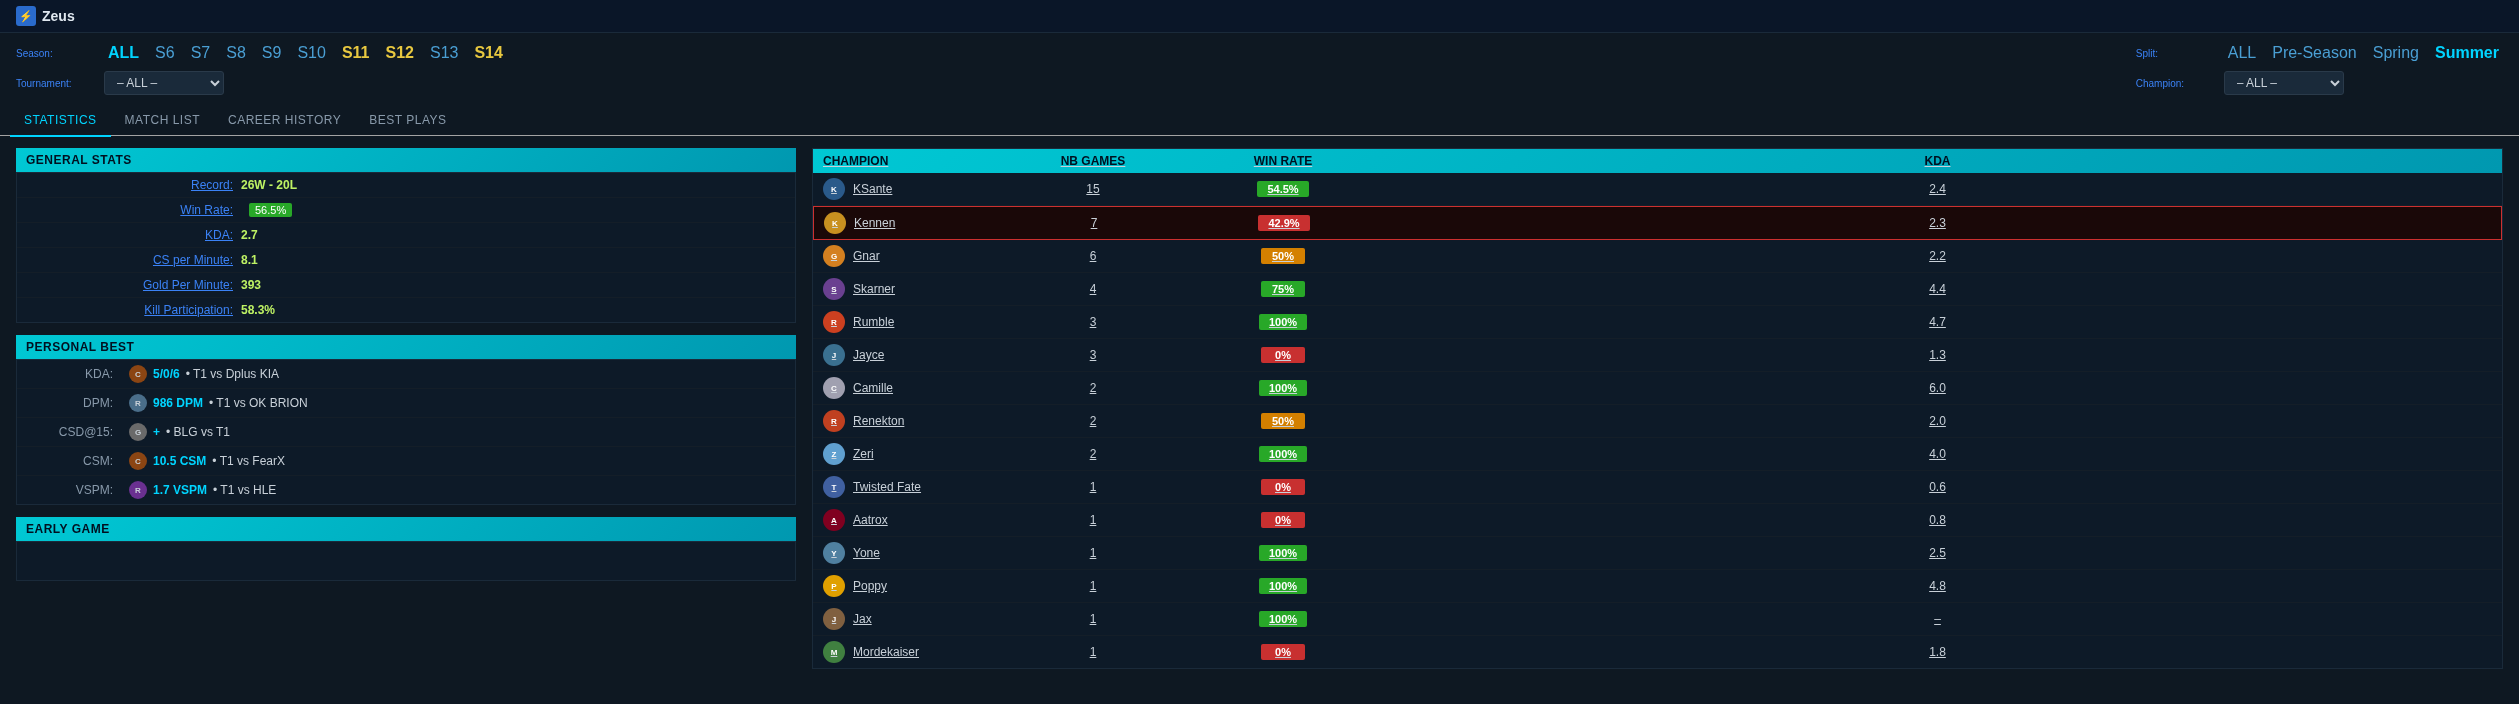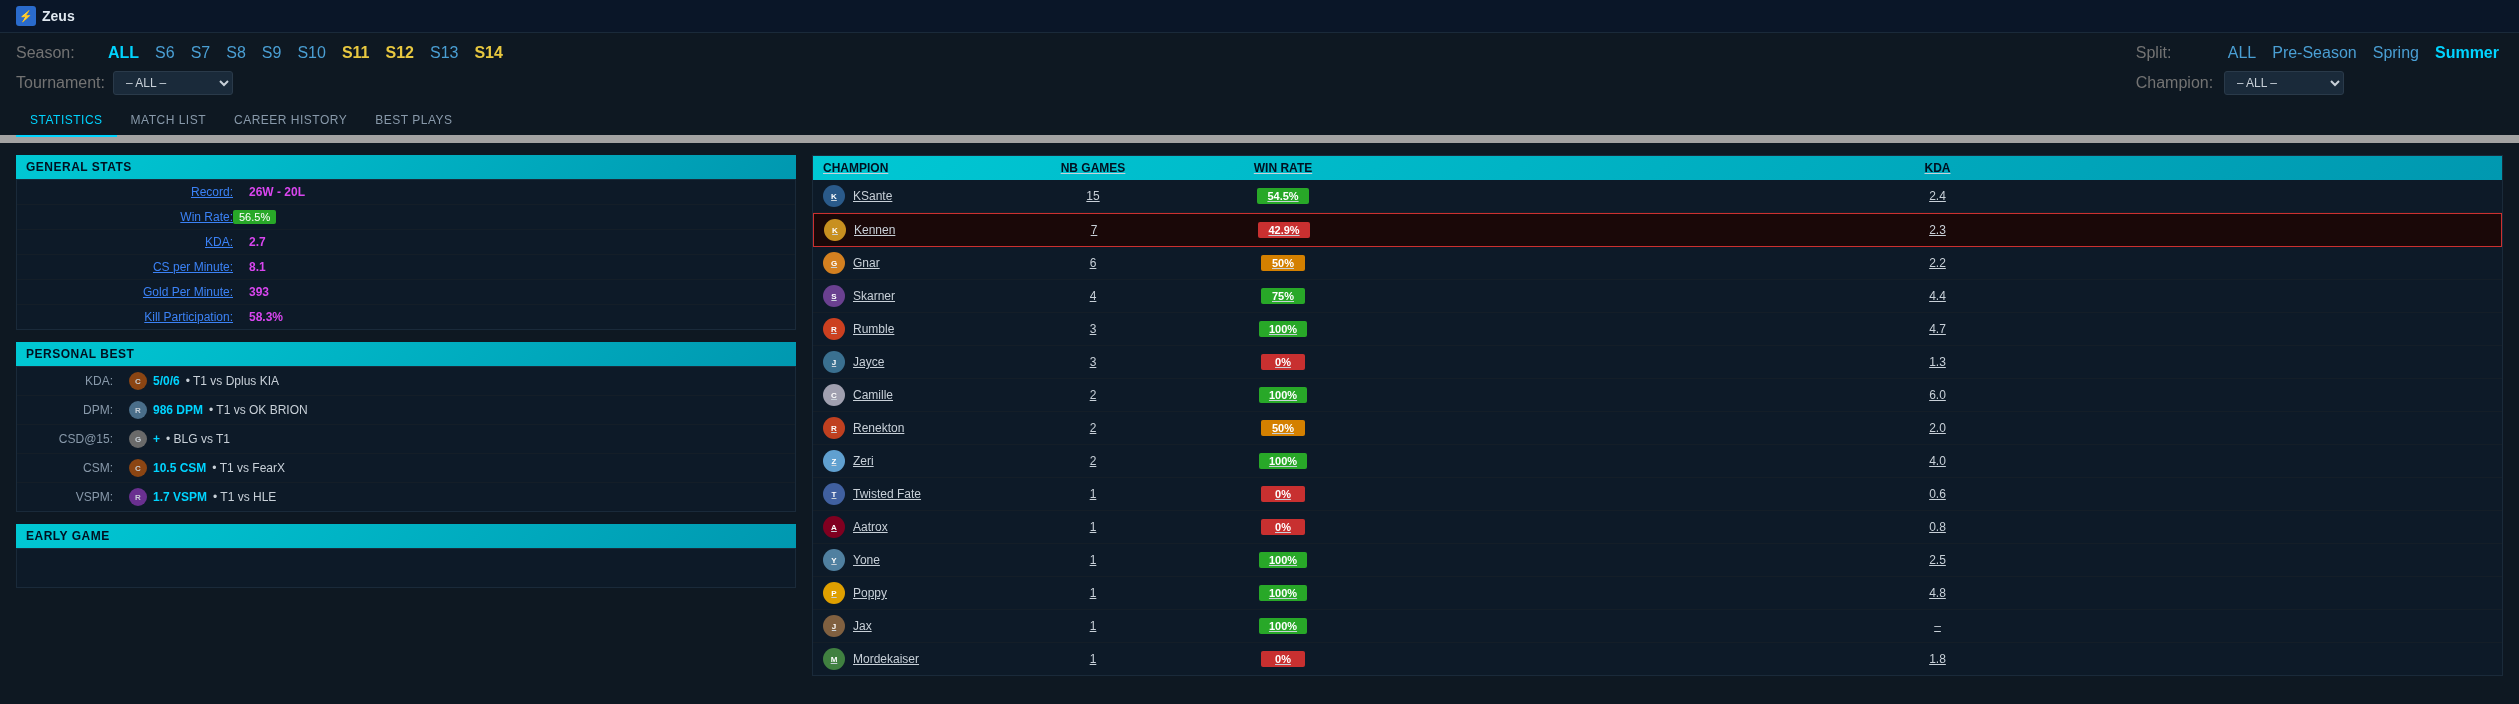--- a/index.html
+++ b/index.html
@@ -50,22 +50,22 @@
       display: flex;
       flex-direction: column;
       gap: 8px;
     }
     .filter-line {
       display: flex;
       align-items: center;
       gap: 8px;
     }
     .filter-label {
-      color: #737373;
-      font-size: 16px;
+      color: #3b82f6;
+      font-size: 10px;
       min-width: 80px;
     }
     .season-link, .split-link {
       color: #4a9fd4;
       font-size: 16px;
       cursor: pointer;
       padding: 1px 4px;
     }
     .season-link.active, .split-link.active {
       color: #00d4ff;
@@ -81,24 +81,24 @@
       color: #c8d0d8;
       padding: 3px 8px;
       font-size: 12px;
       border-radius: 3px;
       min-width: 120px;
     }
 
     
     .tabs-bar {
       background-color: #0e1822;
-      padding: 0 16px;
+      padding: 0 10px;
       display: flex;
       align-items: flex-start;
-      border-bottom: 8px solid #a3a3a3;
+      border-bottom: 1px solid #a3a3a3;
     }
     .tab {
       padding: 8px 14px;
       font-size: 12px;
       color: #8899aa;
       cursor: pointer;
       border-bottom: 2px solid transparent;
       margin-bottom: -2px;
       text-transform: uppercase;
       letter-spacing: 0.5px;
@@ -153,29 +153,30 @@
     }
     .stats-row:last-child { border-bottom: none; }
     .stats-label {
       color: #3b82f6;
       text-align: right;
       flex: 0 0 200px;
       font-size: 12px;
       text-decoration: underline;
     }
     .stats-value {
+      margin-left: 8px;
+      color: #bef264;
+      font-size: 12px;
+      font-weight: bold;
+      text-align: center;
+    }
+    .winrate-bar {
+      display: flex;
+      align-items: flex-end;
       margin-left: 16px;
-      color: #d946ef;
-      font-size: 12px;
-      font-weight: bold;
-      text-align: center;
-    }
-    .winrate-bar {
-      display: flex;
-      align-items: flex-end;
       gap: 4px;
     }
     .bar-green {
       background: #28a828;
       color: white;
       font-size: 11px;
       padding: 1px 6px;
       border-radius: 2px;
     }
 

